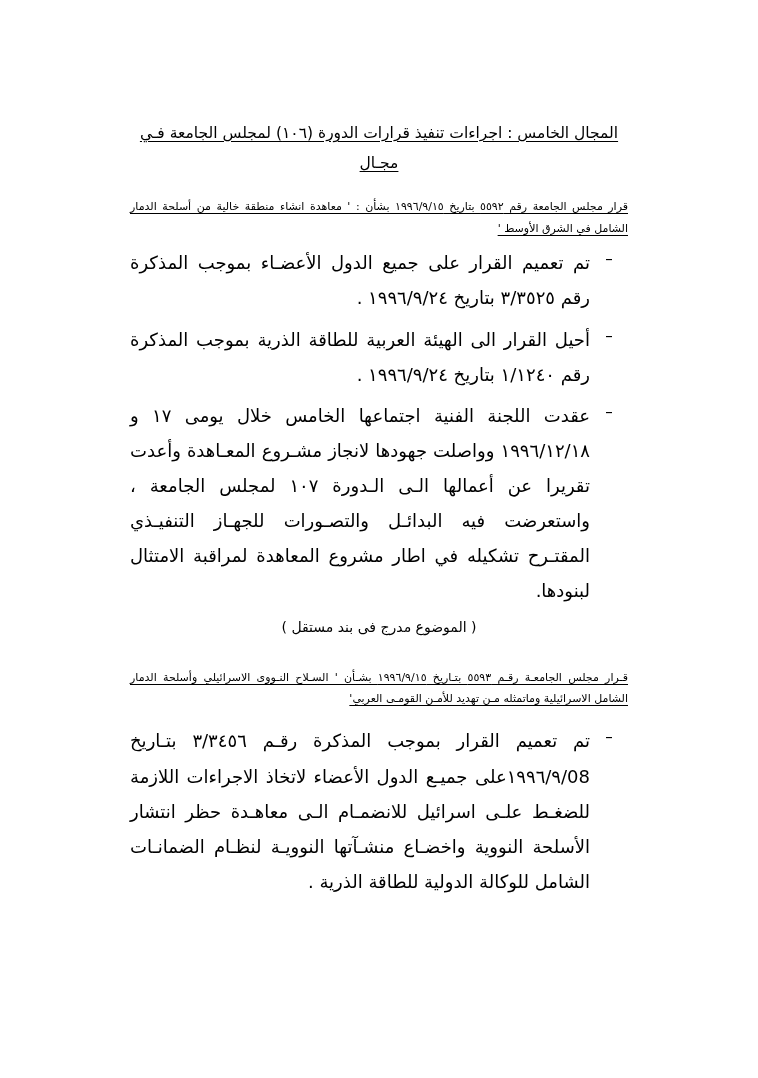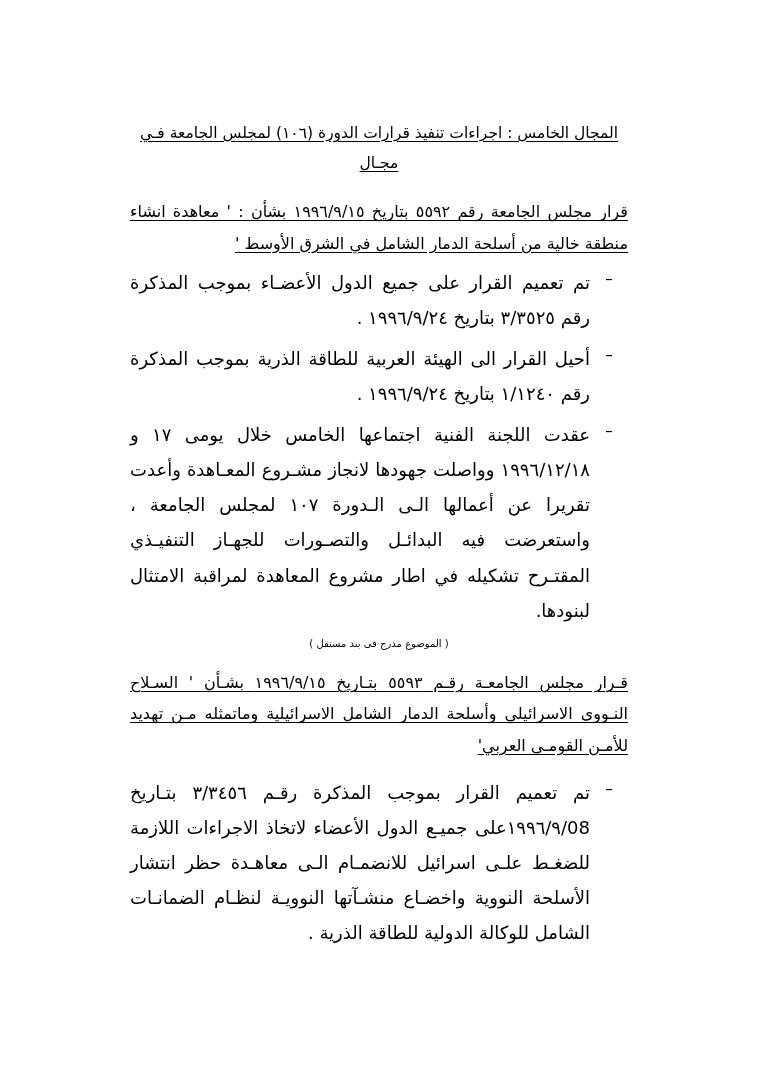--- a/index.html
+++ b/index.html
@@ -37,21 +37,21 @@
     margin-bottom: 10px;
   }
   .heading .u {
     text-decoration: underline;
     text-underline-offset: 3px;
   }
   .heading-line {
     display: block;
   }
   .resolution {
-    font-size: 16px;
+    font-size: 11px;
     line-height: 1.95;
     text-align: justify;
     text-align-last: right;
     margin-bottom: 6px;
   }
   .resolution .u {
     text-decoration: underline;
     text-underline-offset: 3px;
   }
   .item {
@@ -68,24 +68,24 @@
     padding-top: 0px;
   }
   .item-body {
     flex: 1 1 auto;
     font-size: 18px;
     line-height: 1.95;
     text-align: justify;
     text-align-last: right;
   }
   .center-note {
-    font-size: 10px;
+    font-size: 14px;
     line-height: 1.95;
     text-align: center;
-    margin: 2px 0 14px 0;
+    margin: 2px 0 25px 0;
   }
   .spacer-sm { height: 8px; }
 </style>
 </head>
 <body>
 
 <div class="page">
 
 
   <div class="heading">

